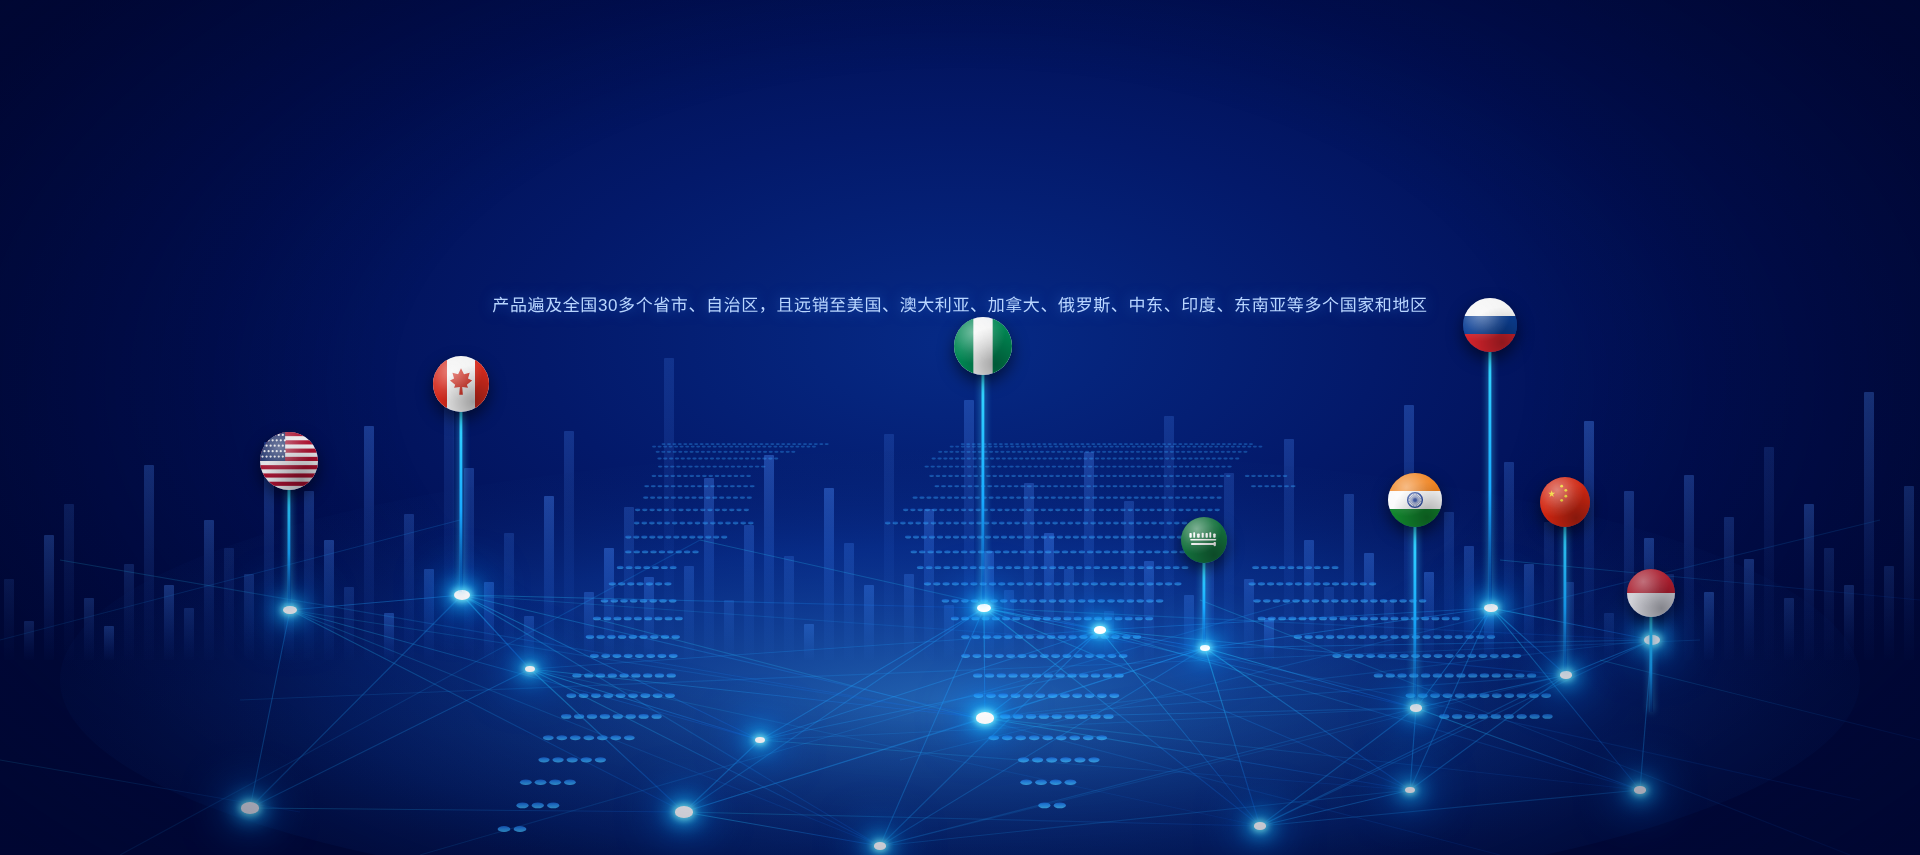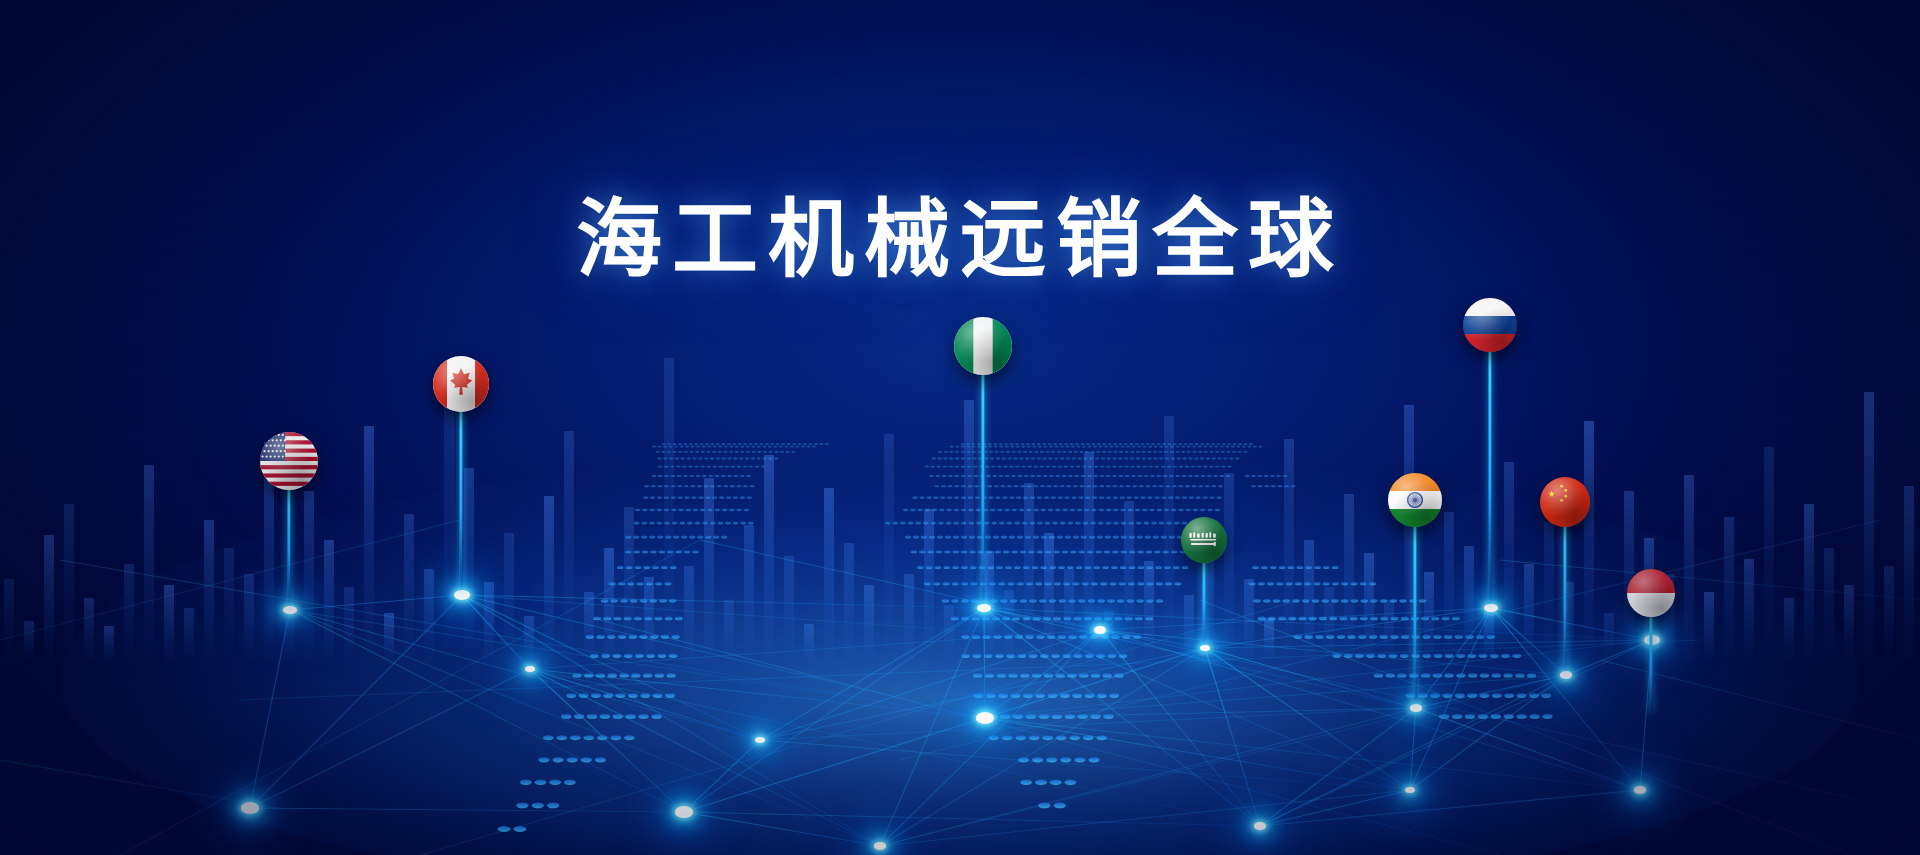--- a/index.html
+++ b/index.html
@@ -1680,15 +1680,15 @@
         <rect width="60" height="30" fill="#d0222e"></rect>
             <rect y="30" width="60" height="30" fill="#fbfbfb"></rect>
       </svg>
           <span class="gloss"></span>
         </span>
       </div>
     </div>
 
   <div class="vignette"></div>
 
-  <h1 id="title">海工机械远销全球</h1>
+  <p id="subtitle">产品遍及全国30多个省市、自治区，且远销至美国、澳大利亚、加拿大、俄罗斯、中东、印度、东南亚等多个国家和地区</p>
 
 </div>
 
 </body></html>

